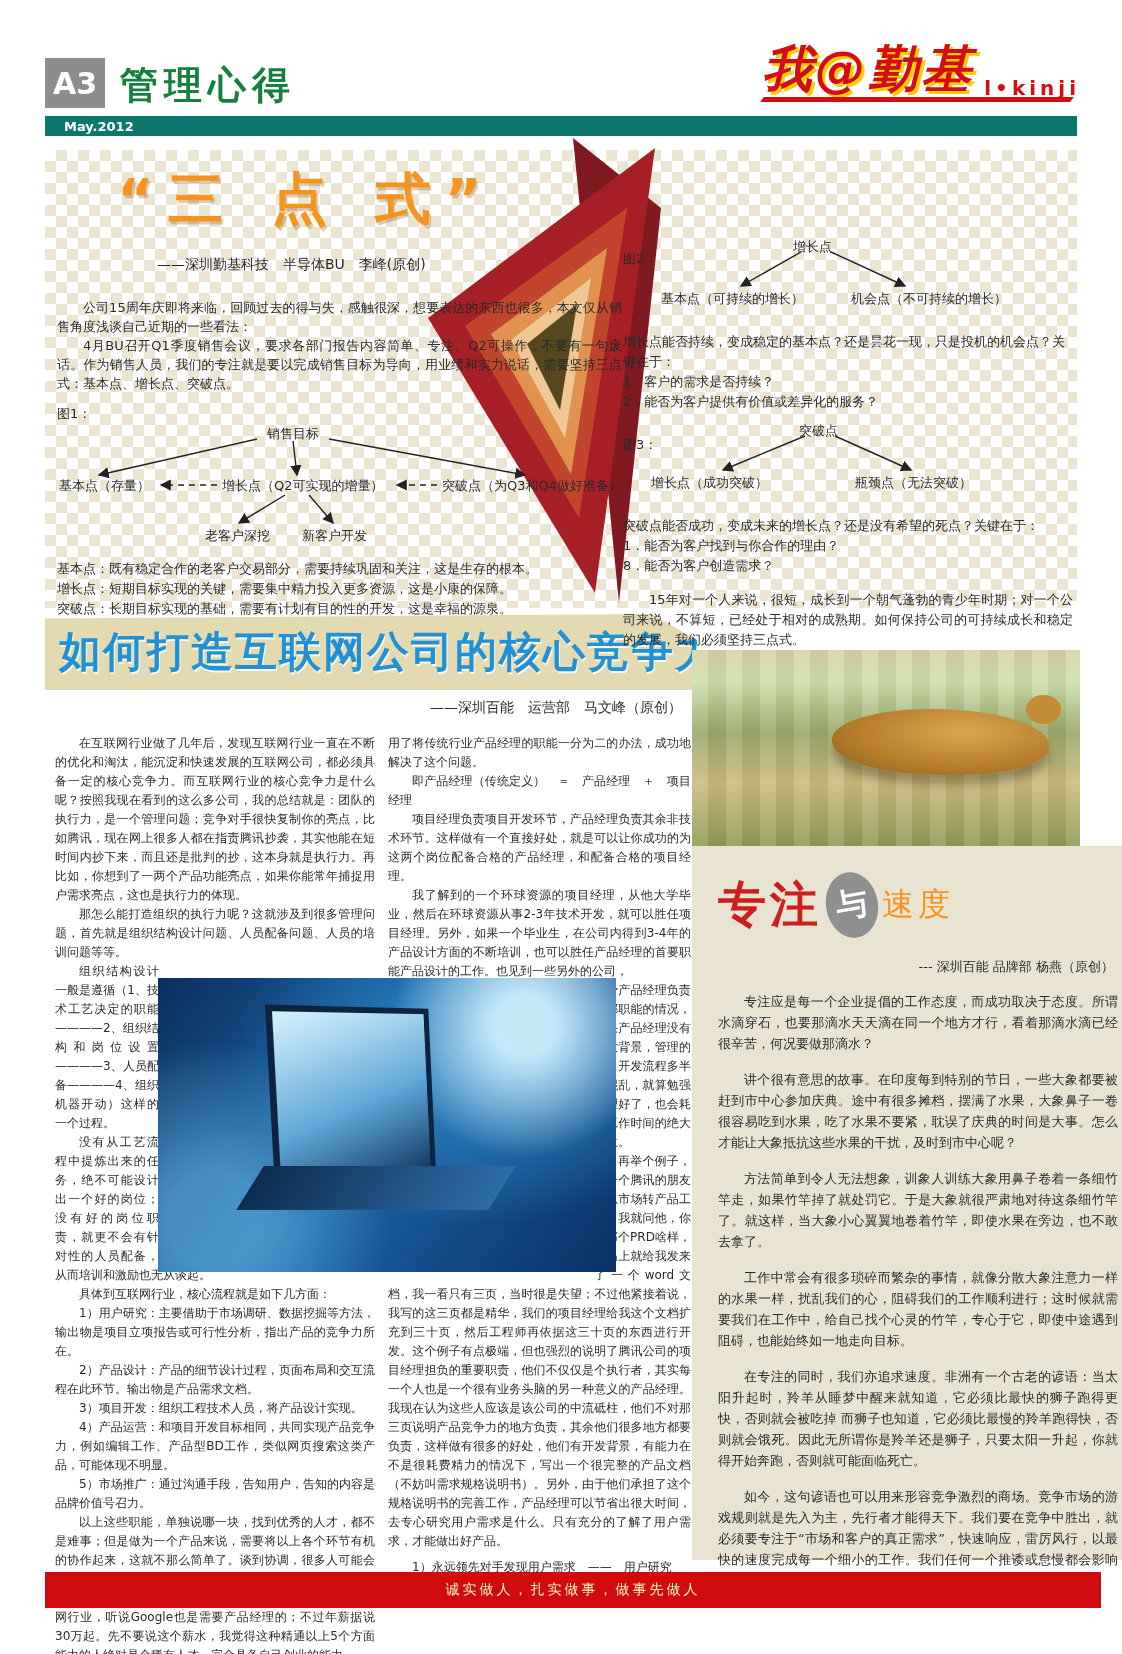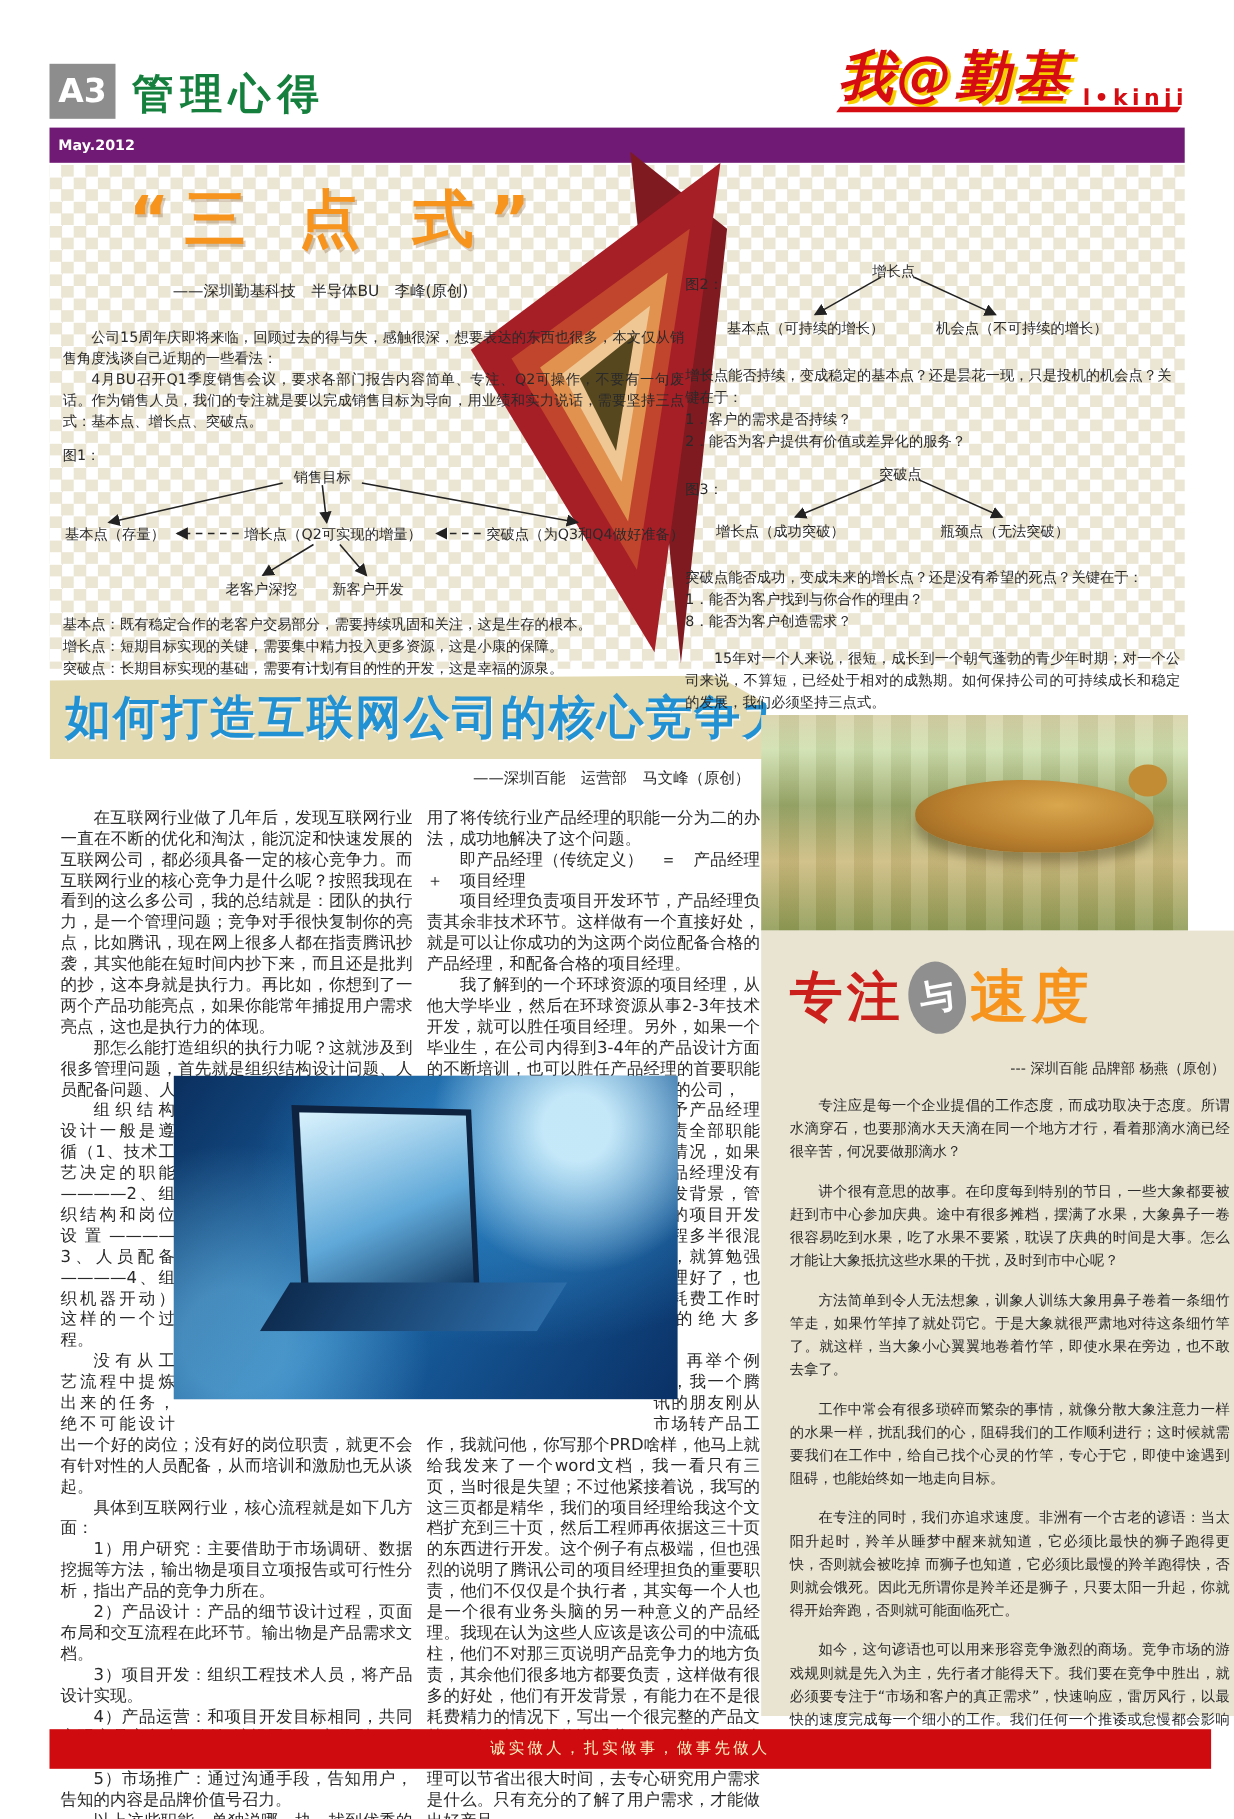--- a/index.html
+++ b/index.html
@@ -9,22 +9,22 @@
   
   .a3-box{position:absolute;left:45px;top:58px;width:60px;height:50px;background:#8d8d8d;color:#fff;
           font-weight:bold;font-size:30px;display:flex;align-items:center;justify-content:center;}
   .section-title{position:absolute;left:120px;top:60px;font-size:38px;font-weight:bold;letter-spacing:6px;color:#15803d;}
   .logo{position:absolute;right:42px;top:44px;display:flex;align-items:flex-end;}
   .logo-main{font-size:50px;font-weight:bold;font-style:italic;color:#d50c12;
              text-shadow:3px 3px 0 #f7cf00;letter-spacing:3px;line-height:1;}
   .logo-swoosh{position:absolute;left:0;bottom:6px;width:310px;height:5px;background:#d50c12;transform:skewX(-35deg);}
   .logo-left{position:relative;padding-bottom:14px;}
   .logo-sub{font-size:20px;font-weight:bold;color:#d50c12;letter-spacing:4px;margin-left:10px;padding-bottom:8px;}
-  .date-bar{position:absolute;left:45px;top:116px;width:1032px;height:32px;background:#701a75;color:#ffffff;
-            font-size:13px;font-weight:bold;display:flex;align-items:center;padding-left:8px;box-sizing:border-box;}
+  .date-bar{position:absolute;left:45px;top:116px;width:1032px;height:20px;background:#0f766e;color:#ffffff;
+            font-size:13px;font-weight:bold;display:flex;align-items:center;padding-left:19px;box-sizing:border-box;}
 
   
   .sec1{position:absolute;left:45px;top:150px;width:1032px;height:458px;
         background:repeating-conic-gradient(#ebe5d4 0% 25%, #ffffff 0% 50%) 0 0 / 22px 22px;}
   .triangle-graphic{position:absolute;left:378px;top:-12px;width:240px;height:470px;z-index:2;}
   .sec1-left{position:absolute;left:12px;top:4px;width:565px;z-index:3;}
   .art1-title{margin:8px 0 0 60px;font-size:56px;font-weight:bold;color:#f6941d;letter-spacing:14px;
               text-shadow:2px 3px 0 rgba(110,60,0,.25);white-space:nowrap;}
   .art1-byline{margin:18px 0 0 100px;font-size:14px;}
   .art1-paras{margin-top:24px;font-size:13px;line-height:19px;text-align:justify;}
@@ -44,21 +44,21 @@
 
   
   .sec2-banner{position:absolute;left:45px;top:614px;width:652px;height:76px;background:#e3dab1;
                clip-path:polygon(0 6%, 93% 0, 100% 34%, 100% 100%, 0 100%);
                display:flex;align-items:center;}
   .art2-title{font-size:42px;font-weight:bold;color:#2191d4;letter-spacing:2px;margin-left:14px;
               white-space:nowrap;text-shadow:1px 2px 0 rgba(255,255,255,.8);}
   .art2-byline{position:absolute;left:430px;top:699px;font-size:14px;}
 
   
-  .art2-body{position:absolute;left:55px;top:734px;width:636px;height:800px;font-size:15px;line-height:19px;
+  .art2-body{position:absolute;left:55px;top:734px;width:636px;height:800px;font-size:12px;line-height:19px;
              text-align:justify;text-decoration:underline;}
   .col1{position:absolute;left:0;top:0;width:320px;}
   .col2{position:absolute;left:333px;top:0;width:303px;}
   .sp1{float:right;width:216px;height:302px;}
   .sp2{float:left;width:206px;height:302px;}
   .tech-photo{position:absolute;left:103px;top:244px;width:458px;height:294px;z-index:2;
       background:
         radial-gradient(circle at 80% 16%, rgba(205,238,252,.95) 0 7%, rgba(205,238,252,0) 30%),
         radial-gradient(circle at 12% 82%, rgba(120,200,240,.5) 0 10%, transparent 38%),
         radial-gradient(ellipse at 70% 28%, #2f86c6 0%, rgba(47,134,198,0) 55%),
@@ -81,21 +81,21 @@
       box-shadow:0 10px 10px rgba(60,50,20,.35);}
   .cheetah-photo::after{content:"";position:absolute;left:86%;top:23%;width:9%;height:15%;
       border-radius:50%;background:#c28c35;}
   .panel3{position:absolute;left:692px;top:846px;width:452px;height:714px;background:#e9e4d1;
           box-sizing:border-box;padding:26px 26px 20px;}
   .art3-title{display:flex;align-items:center;}
   .t-focus{font-size:48px;font-weight:bold;color:#cb1f1b;letter-spacing:4px;}
   .t-and{width:52px;height:66px;background:#8f8f8f;color:#fff;font-size:32px;font-weight:bold;
          border-radius:50%;display:flex;align-items:center;justify-content:center;margin:0 4px;
          transform:rotate(-10deg);}
-  .t-speed{font-size:52px;font-weight:bold;color:#f6941d;letter-spacing:4px;}
+  .t-speed{font-size:32px;font-weight:normal;color:#f6941d;letter-spacing:4px;}
   .art3-byline{text-align:right;font-size:13px;margin:20px 4px 4px;}
   .panel3 p{font-size:13px;line-height:21px;text-indent:2em;text-align:justify;margin:15px 0;}
 
   
   .footer{position:absolute;left:45px;top:1572px;width:1056px;height:36px;background:#cf0b10;color:#fef9c3;
           font-size:14px;display:flex;align-items:center;justify-content:center;letter-spacing:3px;}
 </style>
 </head>
 <body>
 

